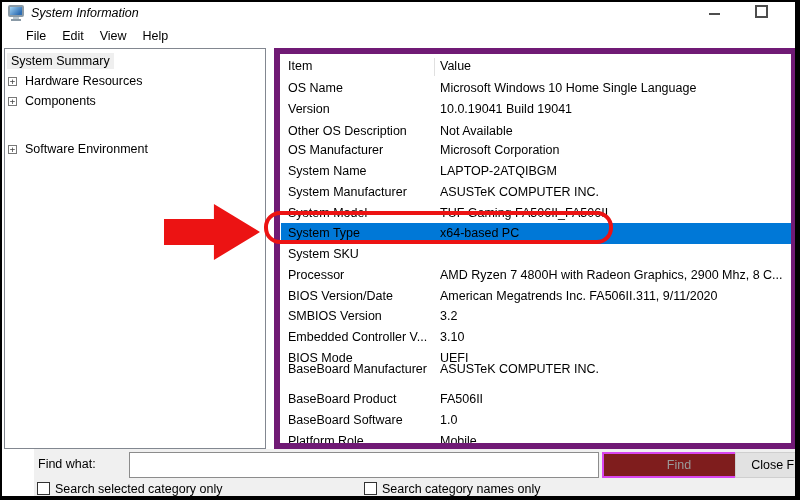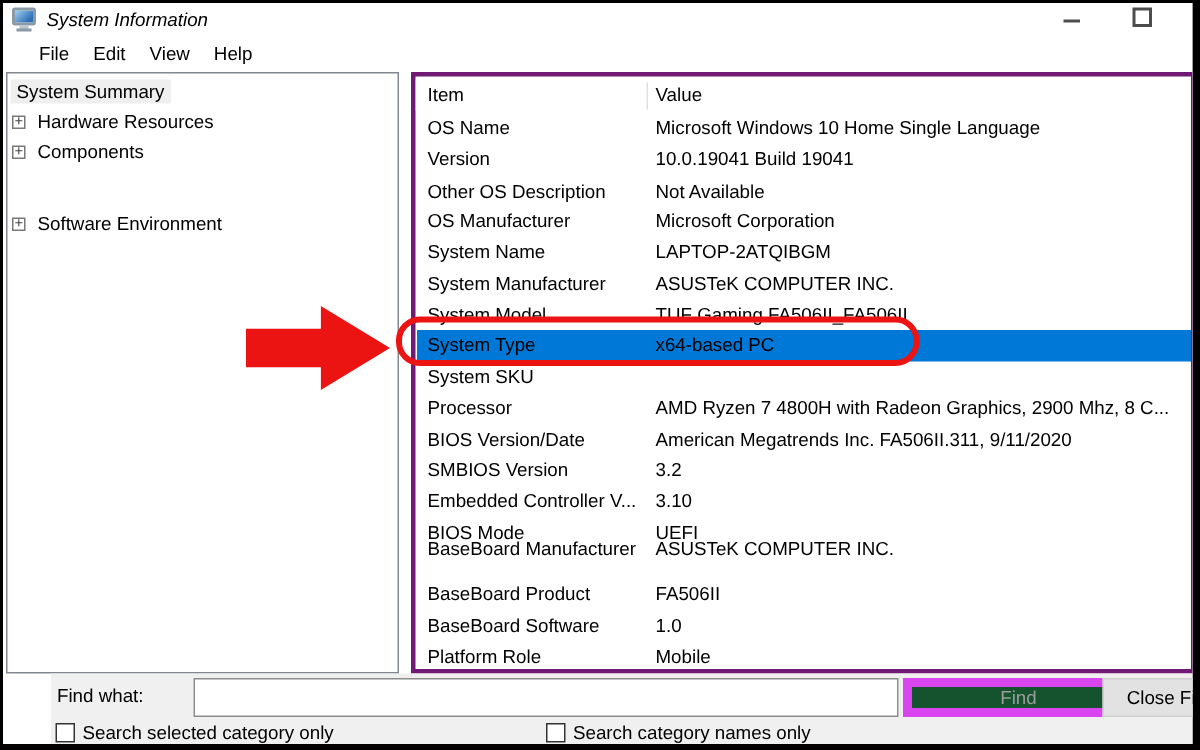--- a/index.html
+++ b/index.html
@@ -39,21 +39,21 @@
   .tree-label { display:inline-block; padding:1px 4px; font-size:12.5px; }
   .tree-item.sel .tree-label { background:#efefef; }
   .expander {
     display:inline-block; width:9px; height:9px; margin:0 4px 1px 1px;
     border:1px solid #787878; background:#fff; color:#444;
     font-size:9px; line-height:7px; text-align:center; vertical-align:middle;
     font-family:"DejaVu Sans Mono", monospace;
   }
   .list-panel {
     position:absolute; left:272px; top:46px; width:523px; height:401px;
-    background:#fff; border:3px solid #701a75; overflow:hidden;
+    background:#fff; border:6px solid #701a75; overflow:hidden;
   }
   .lv-header { position:absolute; left:0; top:2px; width:100%; height:21px; background:#fff; }
   .lv-header .col-item  { position:absolute; left:8px;   top:3px; font-size:12.5px; }
   .lv-header .col-value { position:absolute; left:160px; top:3px; font-size:12.5px; }
   .col-divider { position:absolute; left:154px; top:2px; width:1px; height:18px; background:#e0e0e0; }
   .lv-rows { position:absolute; left:1px; top:24px; width:521px; }
   .lv-row { position:absolute; left:0; width:100%; height:21px; white-space:nowrap; overflow:hidden; }
   .lv-row .c1 { position:absolute; left:7px;   top:3px; font-size:12.5px; }
   .lv-row .c2 { position:absolute; left:159px; top:3px; font-size:12.5px; }
   .lv-row.sel { color:#000000; }
@@ -62,21 +62,21 @@
   .find-label { position:absolute; left:4px; top:8px; font-size:12.5px; }
   .find-input {
     position:absolute; left:95px; top:3px; width:470px; height:26px;
     border:1px solid #8c8c8c; background:#fff; font-family:"Liberation Sans",sans-serif;
     font-size:12px; padding:0 4px; outline:none;
   }
   .btn {
     position:absolute; top:3px; height:26px; font-family:"Liberation Sans",sans-serif;
     font-size:12.5px; text-align:center;
   }
-  .btn-find { left:568px; width:154px; background:#14532d; border:6px solid #d946ef; color:#9b9b9b; }
+  .btn-find { left:568px; width:154px; background:#7f1d1d; border:2px solid #d946ef; color:#9b9b9b; }
   .btn-close { left:701px; width:92px; background:#e2e2e2; border:1px solid #cfcfcf; color:#000000; }
   .check-group { position:absolute; top:32px; height:16px; white-space:nowrap; }
   .checkbox {
     display:inline-block; width:13px; height:13px; border:1px solid #333;
     background:#fff; vertical-align:middle; margin-right:5px;
   }
   .check-label { vertical-align:middle; font-size:12.5px; }
   
   .red-arrow { position:absolute; left:162px; top:202px; width:96px; height:56px;
     clip-path:polygon(0 27%, 52% 27%, 52% 0, 100% 50%, 52% 100%, 52% 73%, 0 73%); }

